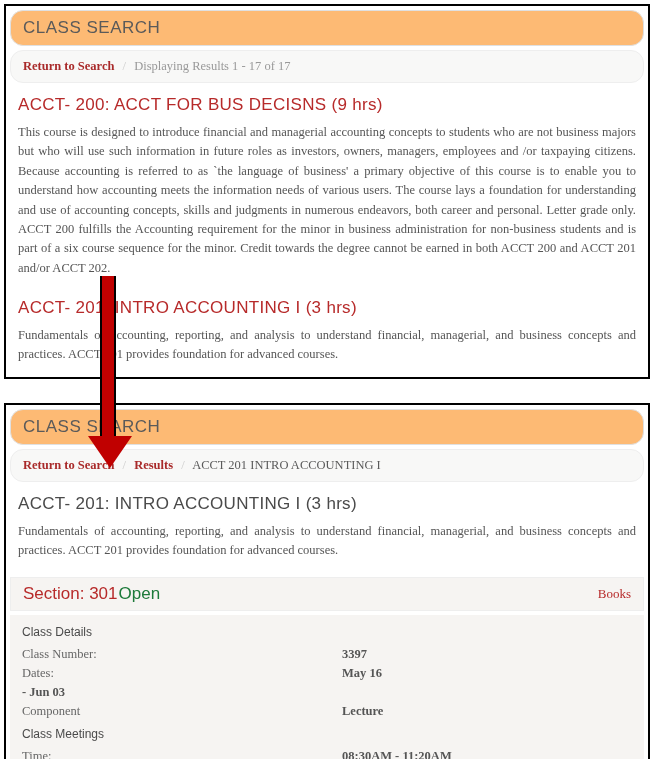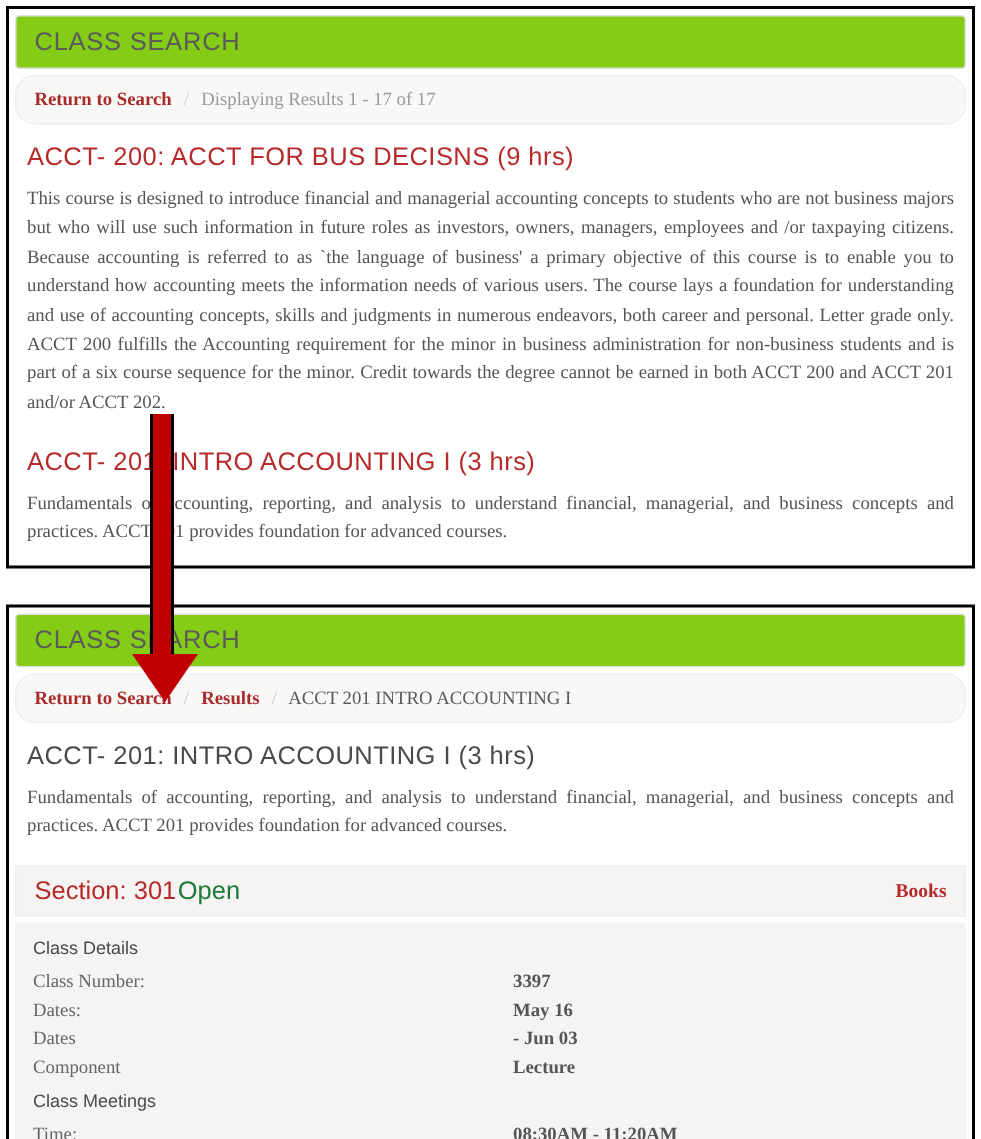--- a/index.html
+++ b/index.html
@@ -9,23 +9,23 @@
     padding: 4px;
     width: 654px;
   }
   .frame {
     border: 2px solid #000;
     background: #fff;
     margin-bottom: 24px;
     position: relative;
   }
   .header-bar {
-    background: #84cc16;
+    background: #fdba74;
     border: 1px solid #e0e0e0;
-    border-radius: 3px;
+    border-radius: 13px;
     padding: 7px 12px;
     margin: 4px;
   }
   .header-title {
     font-family: 'Arial Narrow', Arial, sans-serif;
     font-stretch: condensed;
     font-size: 17px;
     color: #5a5a5a;
     letter-spacing: 0.5px;
   }
@@ -100,21 +100,21 @@
   }
   .section-status {
     font-family: 'Arial Narrow', Arial, sans-serif;
     font-stretch: condensed;
     font-size: 17px;
     color: #1d7a3a;
   }
   .books-link {
     font-size: 13px;
     color: #b72a2a;
-    font-weight: bold;
+    font-weight: normal;
     cursor: pointer;
   }
   .details {
     background: #f6f4f2;
     margin: 0 4px 4px 4px;
     padding: 4px 12px 8px 12px;
   }
   .sub-header {
     font-family: 'Arial Narrow', Arial, sans-serif;
     font-stretch: condensed;
@@ -193,21 +193,20 @@
       <div id="class-details-rows">
           <div class="detail-row">
             <div class="detail-label">Class Number:</div>
             <div class="detail-value">3397</div>
           </div>
           <div class="detail-row">
             <div class="detail-label">Dates:</div>
             <div class="detail-value">May 16</div>
           </div>
           <div class="detail-row">
-            <div class="detail-label">Dates</div>
             <div class="detail-value"> - Jun 03</div>
           </div>
           <div class="detail-row">
             <div class="detail-label">Component</div>
             <div class="detail-value">Lecture</div>
           </div>
         </div>
       <div class="sub-header">Class Meetings</div>
       <div id="meetings-rows">
           <div class="detail-row">

